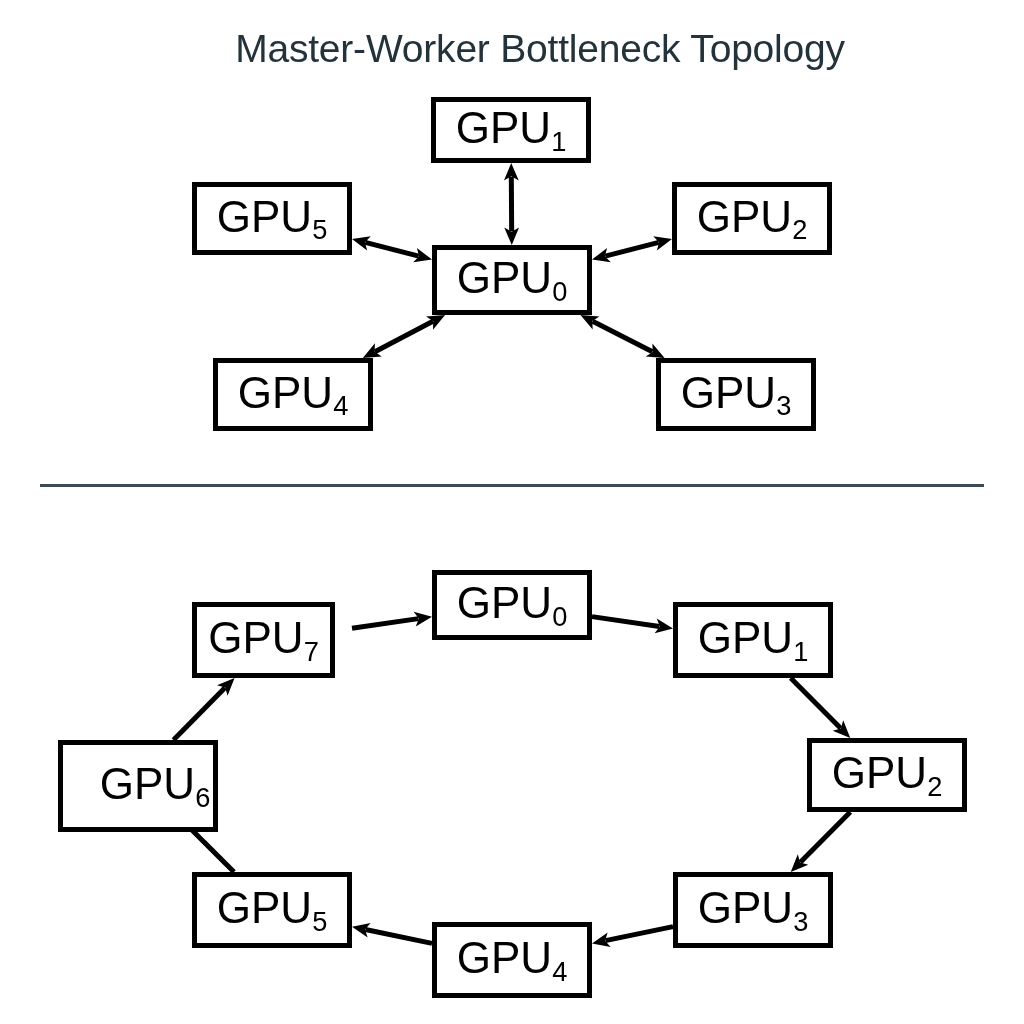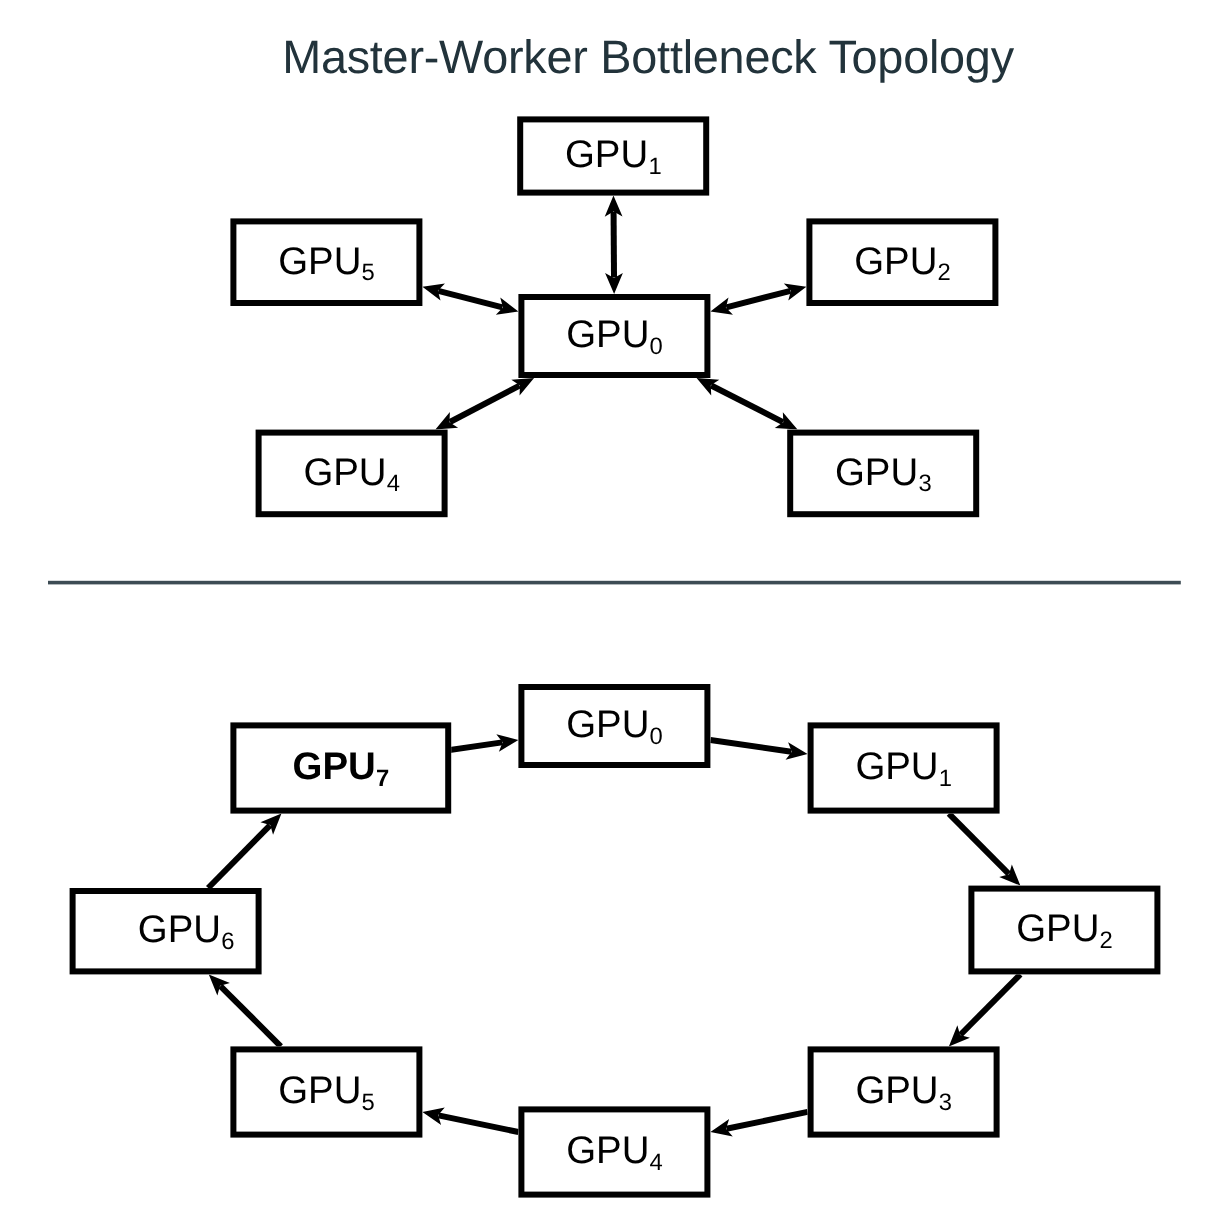--- a/index.html
+++ b/index.html
@@ -50,21 +50,21 @@
   }
   .node {
     position: absolute;
     box-sizing: border-box;
     border: 5px solid #000000;
     background: #ffffff;
     display: flex;
     align-items: center;
     justify-content: center;
     color: #000000;
-    font-size: 32px;
+    font-size: 44px;
     line-height: 1;
     z-index: 5;
   }
   .node .lbl {
     display: inline-block;
     white-space: nowrap;
     transform: translateY(-2px);
   }
   .node .lbl sub {
     font-size: 0.62em;
@@ -182,20 +182,20 @@
       </div>
       <div class="node" style="left: 673px; top: 872px; width: 160px; height: 76px;">
         <span class="lbl">GPU<sub>3</sub></span>
       </div>
       <div class="node" style="left: 432px; top: 922px; width: 160px; height: 76px;">
         <span class="lbl">GPU<sub>4</sub></span>
       </div>
       <div class="node" style="left: 192px; top: 872px; width: 160px; height: 76px;">
         <span class="lbl">GPU<sub>5</sub></span>
       </div>
-      <div class="node" style="left: 58px; top: 740px; width: 160px; height: 72px; padding-left: 34px;">
+      <div class="node" style="left: 58px; top: 740px; width: 160px; height: 92px; padding-left: 34px;">
         <span class="lbl">GPU<sub>6</sub></span>
       </div>
-      <div class="node" style="left: 192px; top: 602px; width: 184px; height: 76px; font-weight: bold;">
+      <div class="node" style="left: 192px; top: 602px; width: 143px; height: 76px;">
         <span class="lbl">GPU<sub>7</sub></span>
       </div>
     </div>
 </div>
 
 </body></html>

